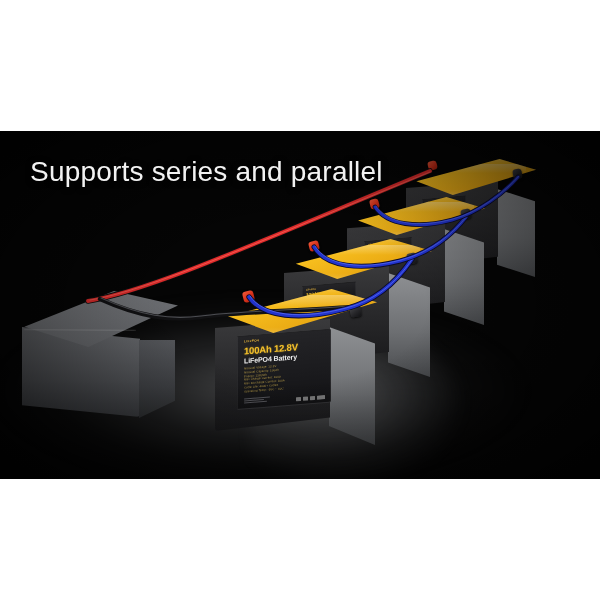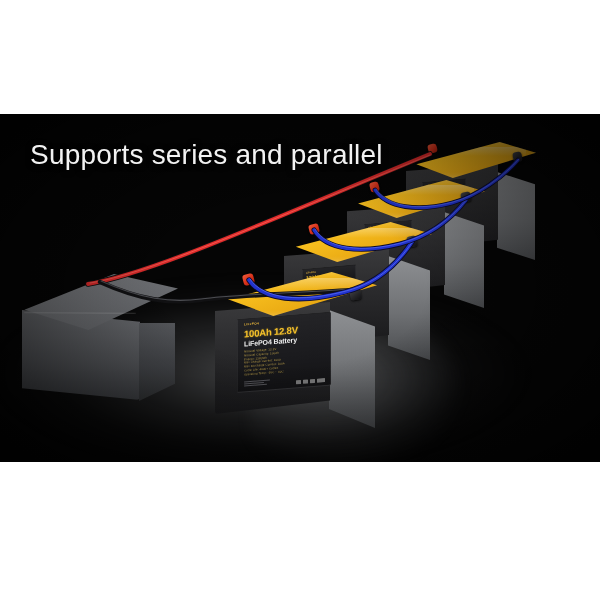--- a/index.html
+++ b/index.html
@@ -3,21 +3,21 @@
 <meta charset="utf-8">
 <style>
   html,body{margin:0;padding:0;background:#ffffff;}
   body{width:600px;height:600px;overflow:hidden;font-family:"Liberation Sans",sans-serif;}
 
   
   #stage{position:relative;width:600px;height:600px;background:#ffffff;}
 
   
   #photo{
-    position:absolute;left:0;top:114px;width:600px;height:348px;
+    position:absolute;left:0;top:131px;width:600px;height:348px;
     background:#050505;overflow:hidden;
   }
 
   
   .glow-floor{
     position:absolute;left:-40px;top:150px;width:700px;height:230px;
     background:radial-gradient(ellipse 330px 120px at 300px 110px,
       rgba(170,172,176,0.40) 0%,
       rgba(120,122,126,0.22) 38%,
       rgba(60,61,64,0.10) 62%,

